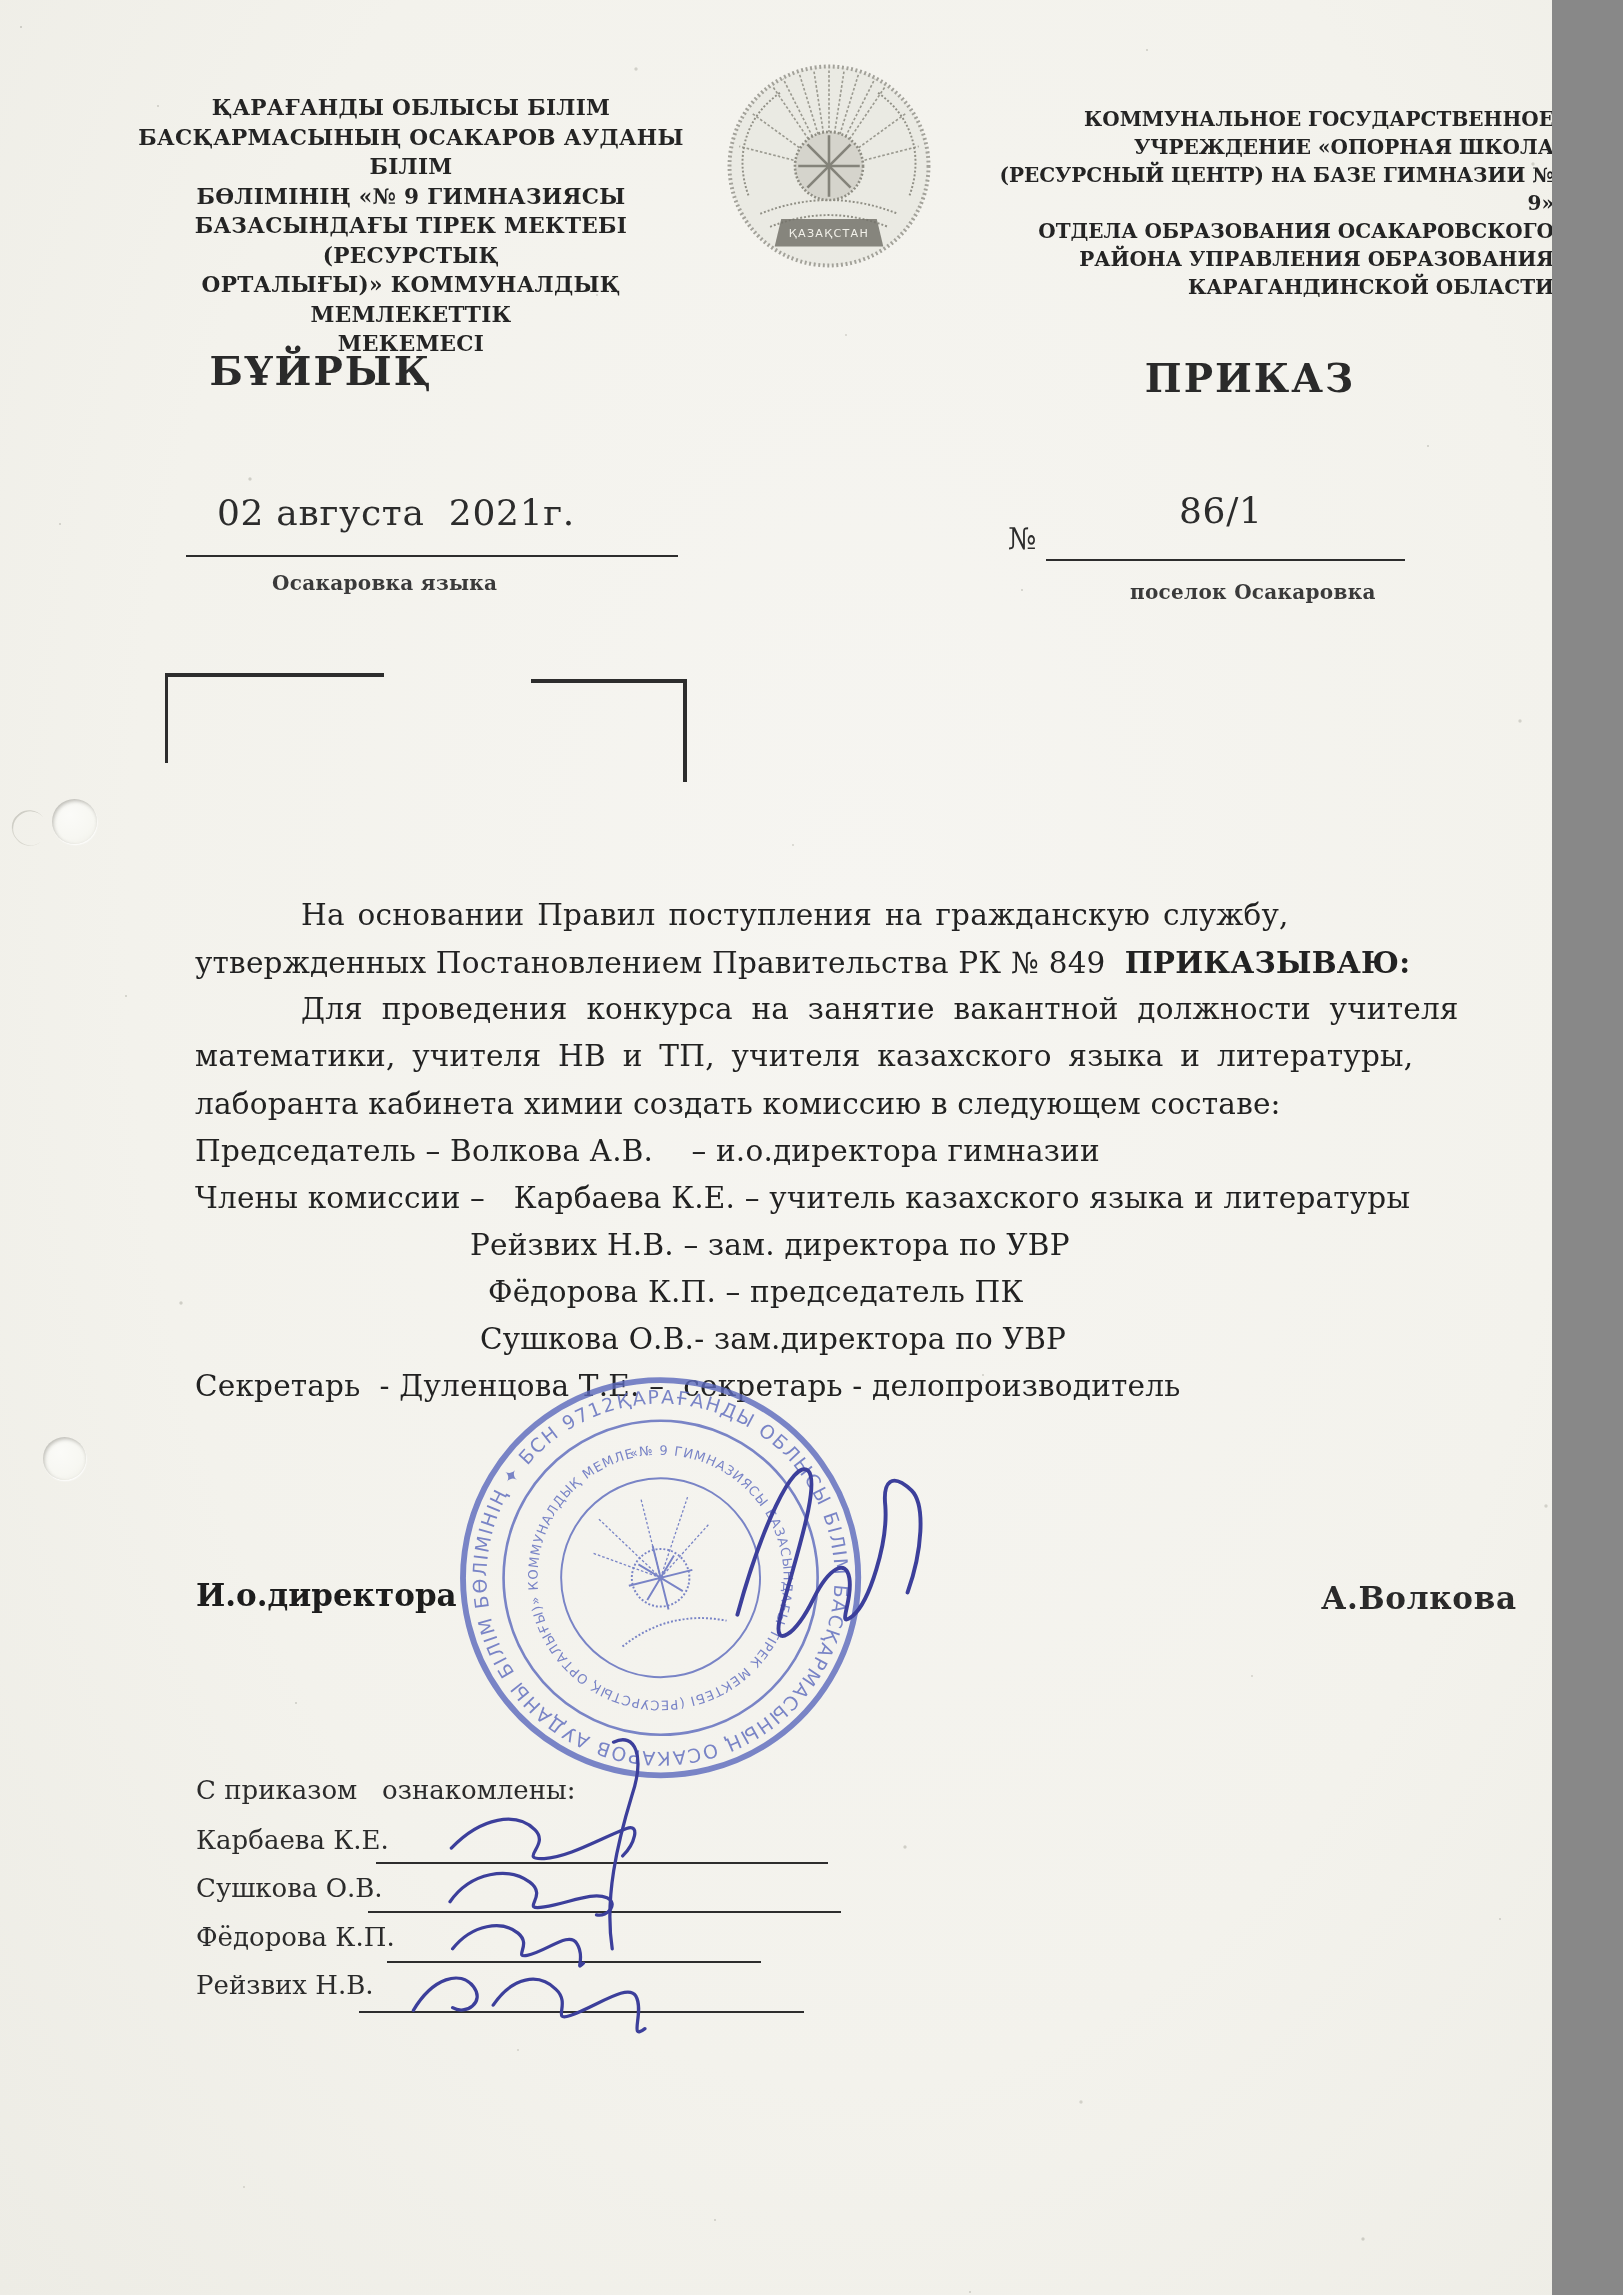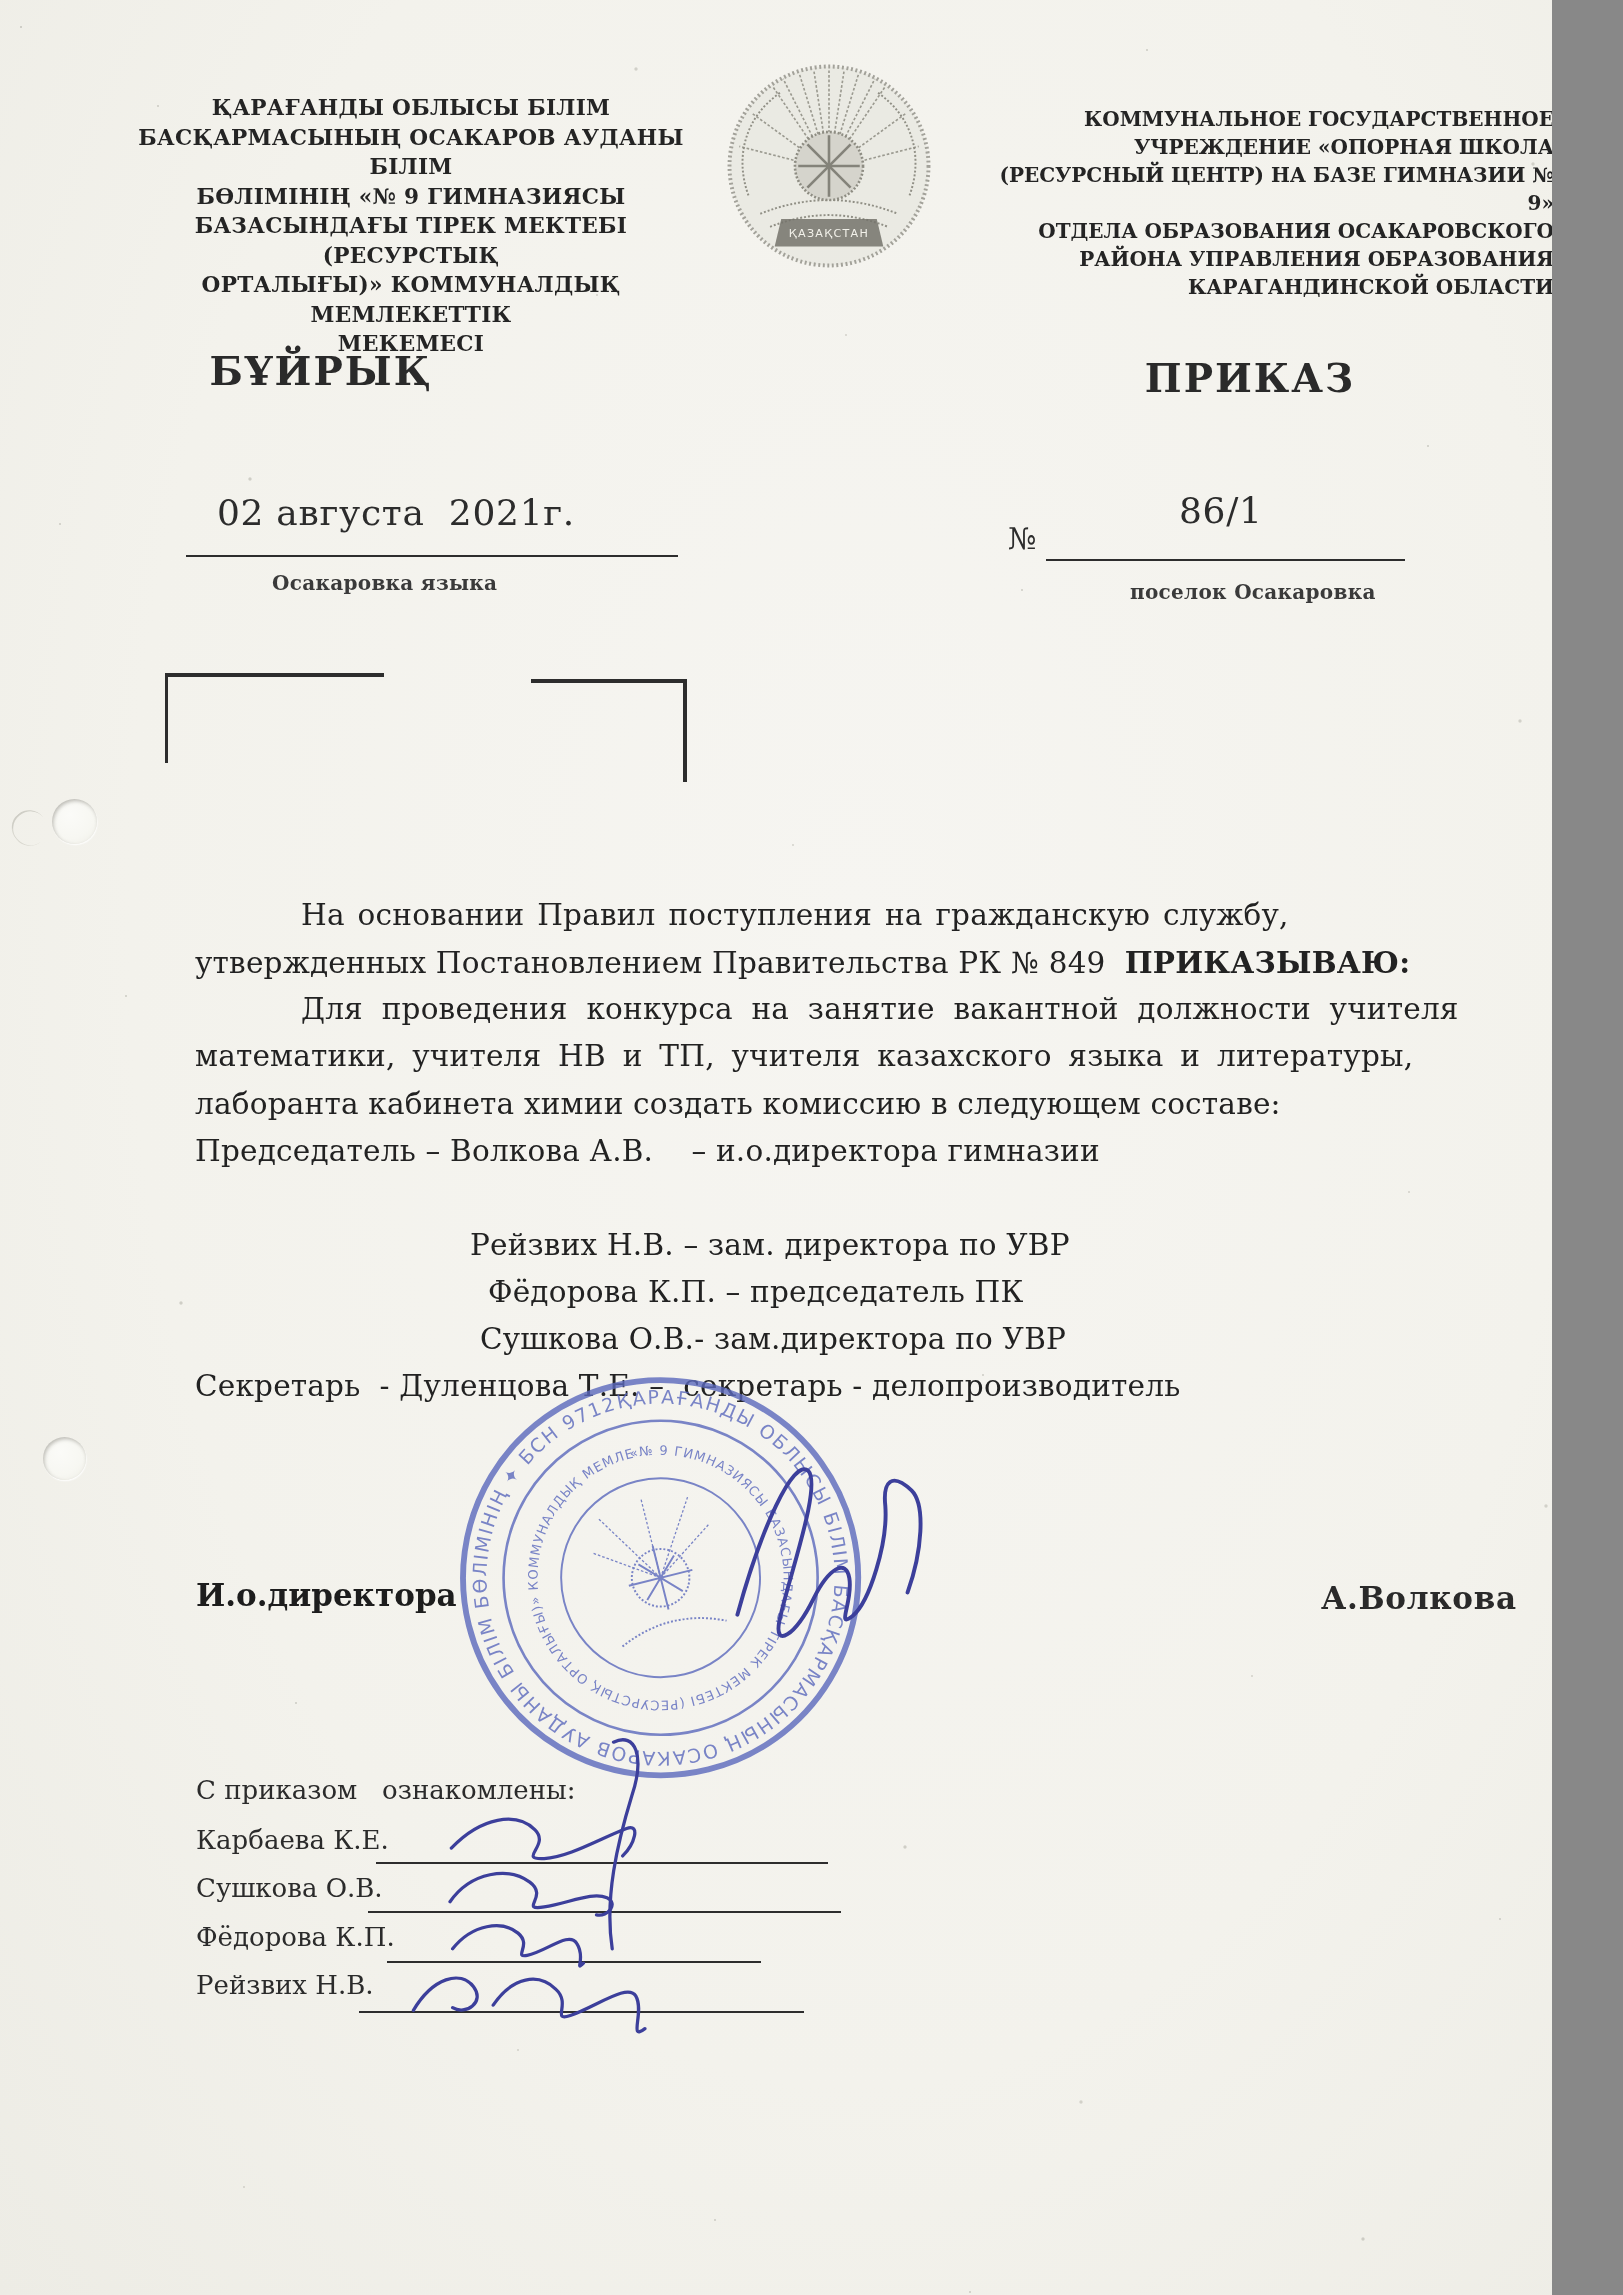--- a/index.html
+++ b/index.html
@@ -137,20 +137,21 @@
   <div class="abs rule" style="left:531px;top:679px;width:154px;height:3.9px;"></div>
   <div class="abs rule" style="left:165px;top:673px;width:3.3px;height:90px;"></div>
   <div class="abs rule" style="left:683px;top:679px;width:3.9px;height:103px;"></div>
 
   <div class="bodyline ind ws5" style="top:898px;">На основании Правил поступления на гражданскую службу,</div>
   <div class="bodyline" style="top:945px;"><span>утвержденных Постановлением Правительства РК № 849  </span><span class="b">ПРИКАЗЫВАЮ:</span></div>
   <div class="bodyline ind ws14" style="top:992px;">Для проведения конкурса на занятие вакантной должности учителя</div>
   <div class="bodyline ws11" style="top:1039px;">математики, учителя НВ и ТП, учителя казахского языка и литературы,</div>
   <div class="bodyline" style="top:1087px;">лаборанта кабинета химии создать комиссию в следующем составе:</div>
   <div class="bodyline" style="top:1134px;">Председатель – Волкова А.В.    – и.о.директора гимназии</div>
+  <div class="bodyline" style="top:1181px;">Члены комиссии –   Карбаева К.Е. – учитель казахского языка и литературы</div>
   <div class="bodyline ind8" style="top:1228px;">Рейзвих Н.В. – зам. директора по УВР</div>
   <div class="bodyline ind9" style="top:1275px;">Фёдорова К.П. – председатель ПК</div>
   <div class="bodyline ind10" style="top:1322px;">Сушкова О.В.- зам.директора по УВР</div>
   <div class="bodyline" style="top:1369px;">Секретарь  - Дуленцова Т.Е. –  секретарь - делопроизводитель</div>
 
   <svg class="abs" style="left:450px;top:1367px;transform:rotate(-14deg);opacity:.8;" width="422" height="422" viewBox="0 0 645 645">
     <defs>
       <path id="stampOuter" d="M322,56 a266,266 0 1,1 -0.2,0"></path>
       <path id="stampInner" d="M322,134 a188,188 0 1,1 -0.2,0"></path>
     </defs>

